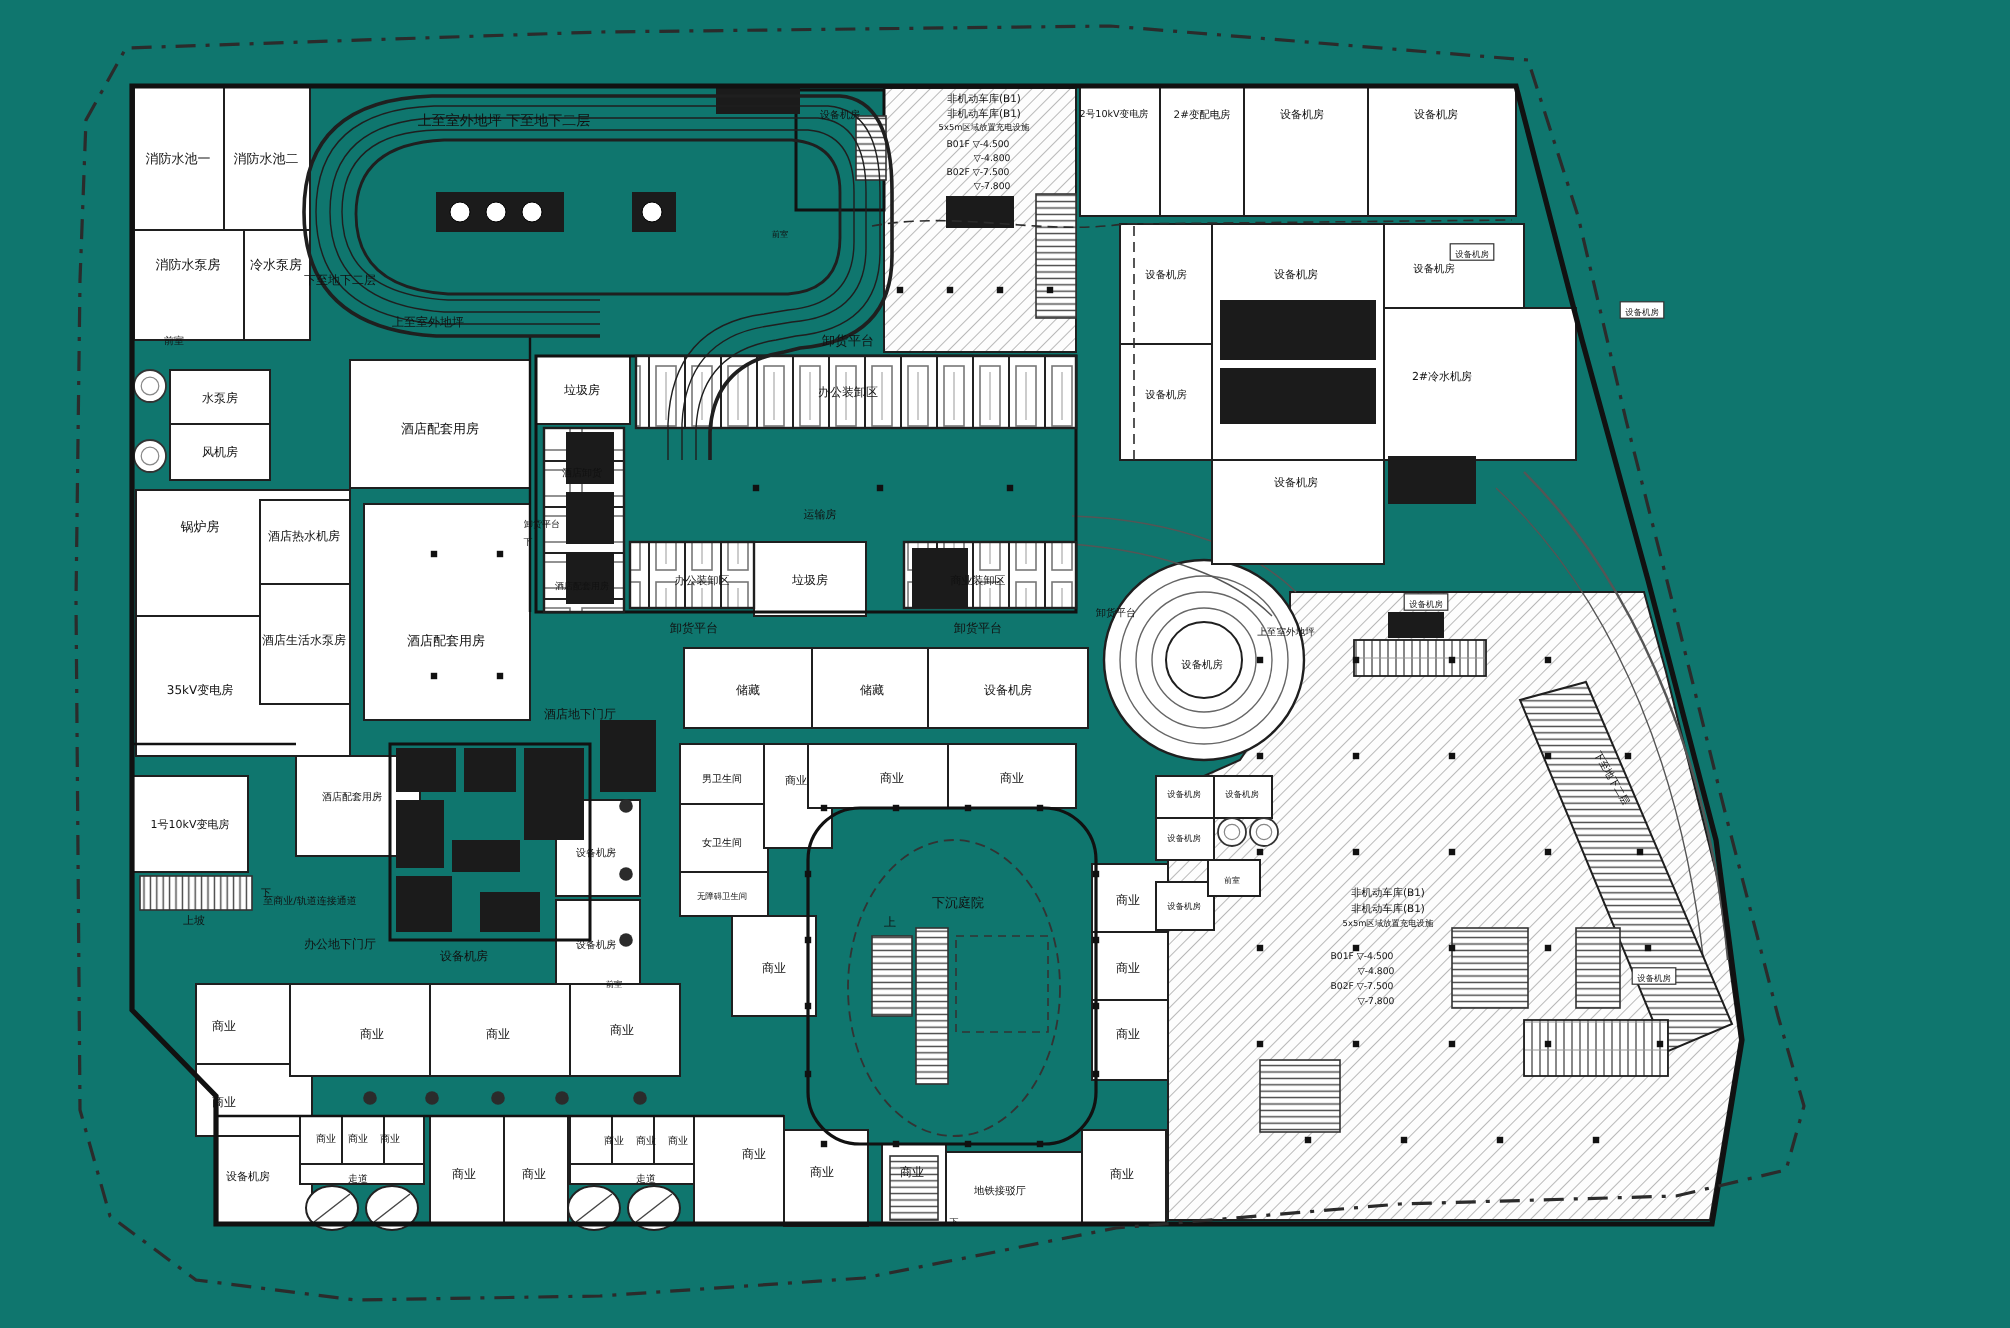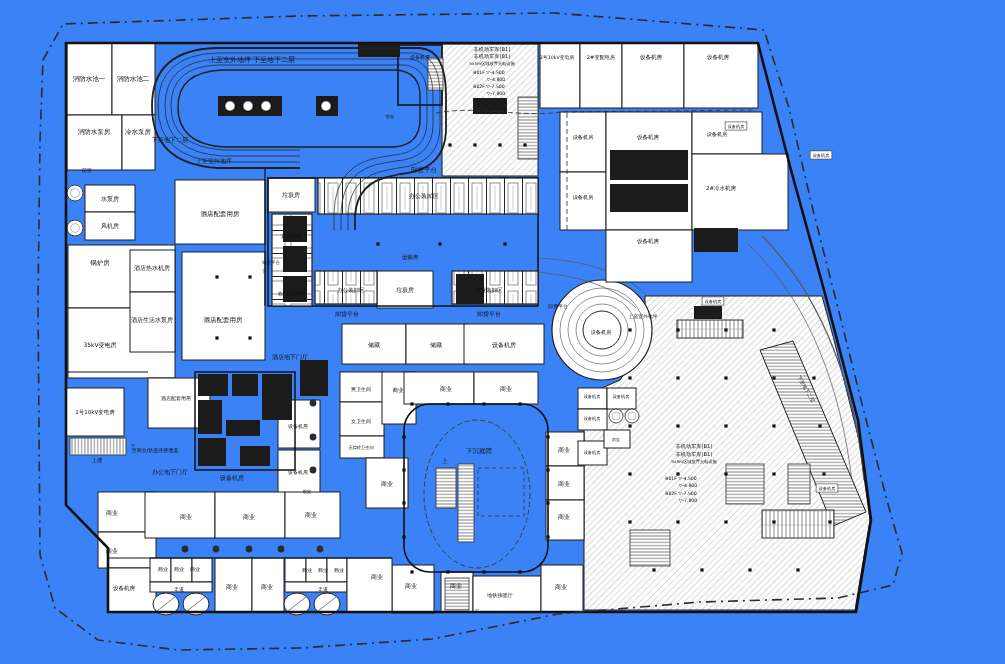--- a/index.html
+++ b/index.html
@@ -1,19 +1,19 @@
 <!DOCTYPE html>
 <html><head>
 <meta charset="utf-8">
 <style>
   html,body{margin:0;padding:0;background:#ffffff;}
   .stage{
     position:relative;
     width:1005px;height:664px;
-    background:#3b82f6;
+    background:#0f766e;
     font-family:"DejaVu Sans",sans-serif;
     overflow:hidden;
   }
   svg{display:block;}
   text{
     fill:#111;
     font-family:"DejaVu Sans",sans-serif;
     text-anchor:middle;
   }
 </style>

